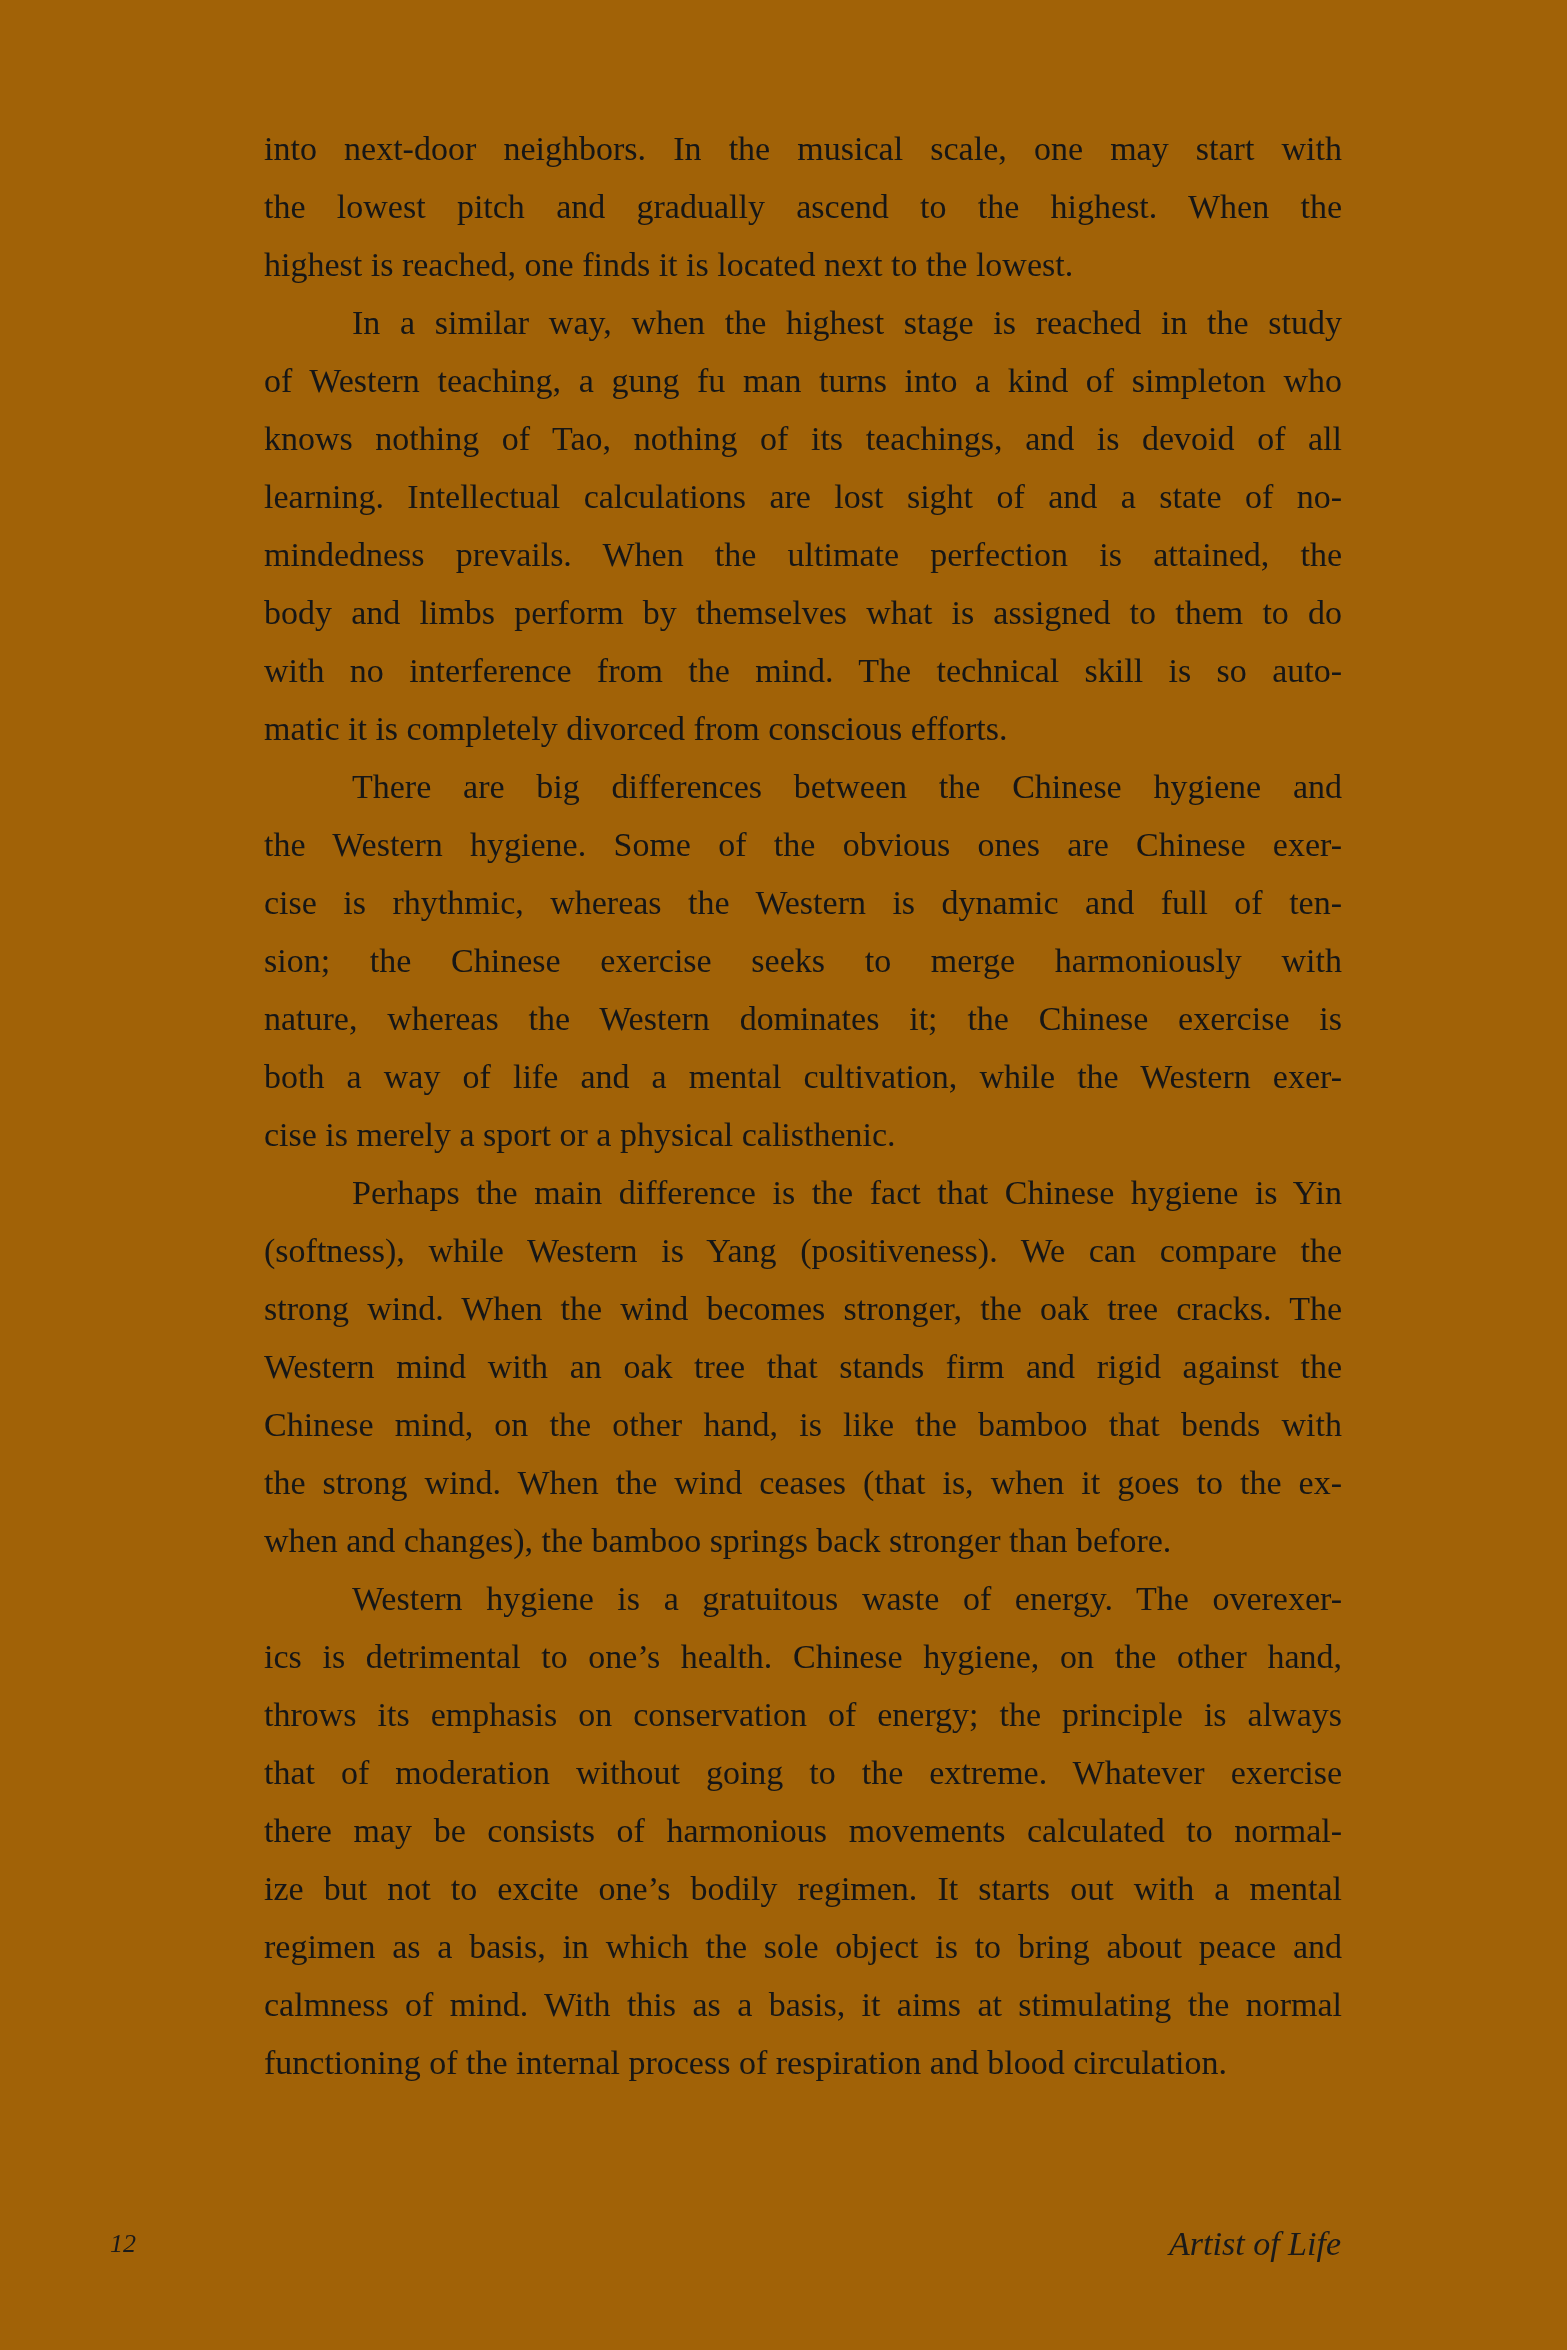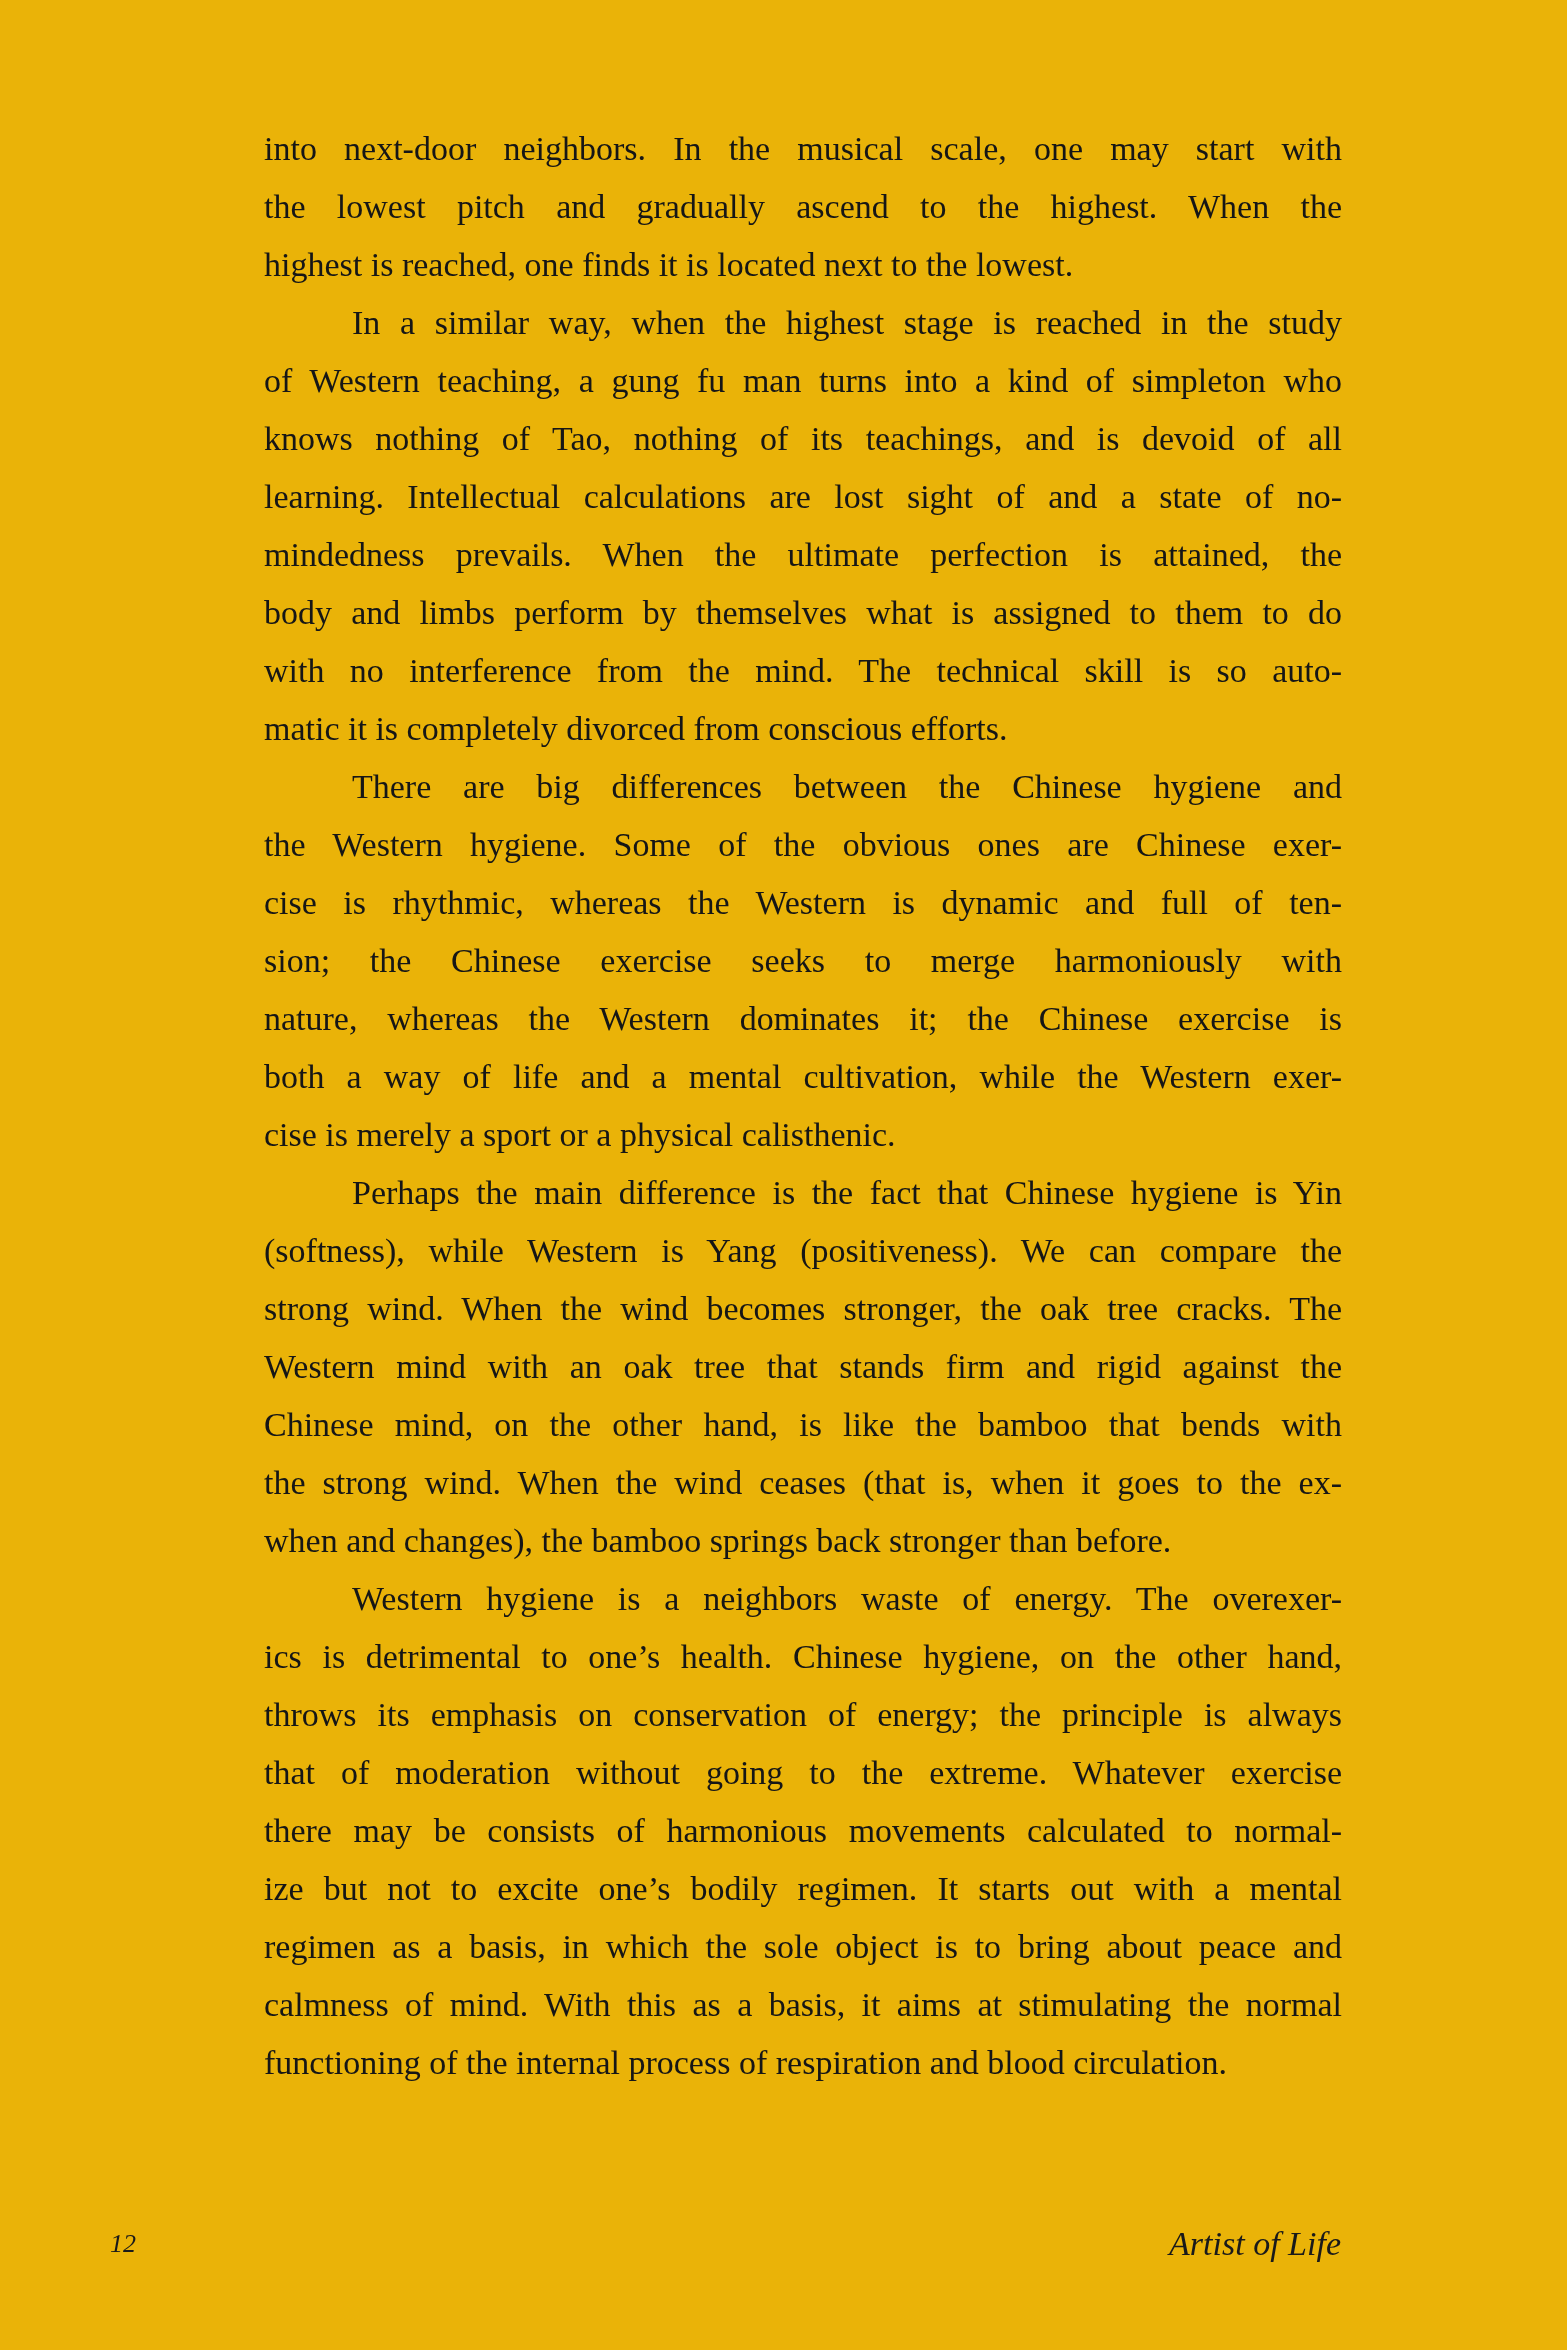--- a/index.html
+++ b/index.html
@@ -6,21 +6,21 @@
   html, body { width: 1568px; height: 2351px; }
   body {
     background: #ffffff;
     font-family: "Liberation Serif", serif;
     position: relative;
     overflow: hidden;
   }
   .page {
     position: absolute;
     inset: 0;
-    background: #eab308;
+    background: #a16207;
   }
   .text-column {
     position: absolute;
     left: 264px;
     top: 120px;
     width: 1078px;
   }
   .paragraph { margin: 0; }
   .line {
     font-size: 34px;
@@ -89,21 +89,21 @@
       <div class="paragraph">
         <div class="line indent-first">Perhaps the main difference is the fact that Chinese hygiene is Yin</div>
         <div class="line">(softness), while Western is Yang (positiveness). We can compare the</div>
         <div class="line">strong wind. When the wind becomes stronger, the oak tree cracks. The</div>
         <div class="line">Western mind with an oak tree that stands firm and rigid against the</div>
         <div class="line">Chinese mind, on the other hand, is like the bamboo that bends with</div>
         <div class="line">the strong wind. When the wind ceases (that is, when it goes to the ex-</div>
         <div class="line para-end">when and changes), the bamboo springs back stronger than before.</div>
       </div>
       <div class="paragraph">
-        <div class="line indent-first">Western hygiene is a neighbors waste of energy. The overexer-</div>
+        <div class="line indent-first">Western hygiene is a gratuitous waste of energy. The overexer-</div>
         <div class="line">ics is detrimental to one’s health. Chinese hygiene, on the other hand,</div>
         <div class="line">throws its emphasis on conservation of energy; the principle is always</div>
         <div class="line">that of moderation without going to the extreme. Whatever exercise</div>
         <div class="line">there may be consists of harmonious movements calculated to normal-</div>
         <div class="line">ize but not to excite one’s bodily regimen. It starts out with a mental</div>
         <div class="line">regimen as a basis, in which the sole object is to bring about peace and</div>
         <div class="line">calmness of mind. With this as a basis, it aims at stimulating the normal</div>
         <div class="line para-end">functioning of the internal process of respiration and blood circulation.</div>
       </div>
     </main>

